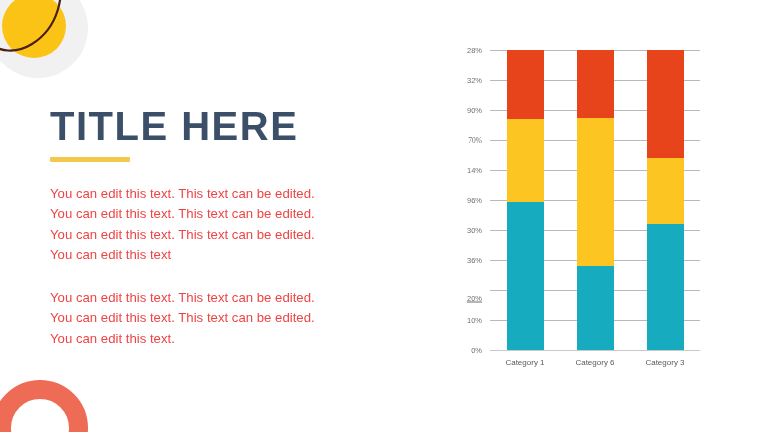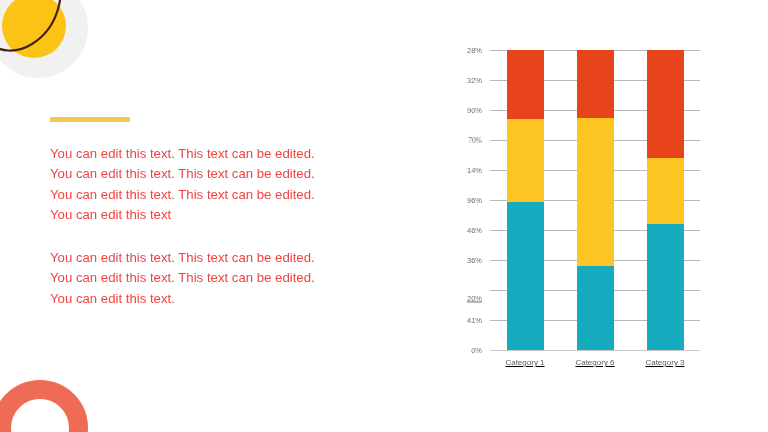--- a/index.html
+++ b/index.html
@@ -62,21 +62,21 @@
     position:absolute;left:0;right:0;top:0;height:300px;
     display:flex;justify-content:space-around;align-items:flex-end;
   }
   .bar{
     position:relative;width:37px;height:100%;
     display:flex;flex-direction:column;justify-content:flex-end;
   }
   .seg{width:100%;}
   .x-labels{
     position:absolute;left:38px;right:12px;top:308px;
-    display:flex;justify-content:center;text-decoration:underline;
+    display:flex;justify-content:center;
   }
   .x-label{
     font-size:8px;color:#5a5a5a;text-align:center;width:70px;white-space:nowrap;
   }
 </style>
 </head>
 <body>
 
 <div class="slide">
 
@@ -86,37 +86,38 @@
     <svg width="108" height="108" viewBox="0 0 108 108">
       <path d="M 70 -14 C 78 18, 70 50, 44 66 C 28 76, 10 74, 2 64" fill="none" stroke="#4a1f14" stroke-width="2.2" stroke-linecap="round"></path>
     </svg>
   </div>
 
   <div class="deco-bl">
     <div class="ring-coral"></div>
   </div>
 
   <div class="left-col">
+    <h1 class="title">TITLE HERE</h1>
     <div class="title-rule"></div>
     <p class="body-p first">You can edit this text. This text can be edited. You can edit this text. This text can be edited. You can edit this text. This text can be edited. You can edit this text</p>
     <p class="body-p second">You can edit this text. This text can be edited. You can edit this text. This text can be edited. You can edit this text.</p>
   </div>
 
   <div class="chart">
     <div class="y-labels">
         <div class="y-label" style="top: 0px;">28%</div>
         <div class="y-label" style="top: 30px;">32%</div>
         <div class="y-label" style="top: 60px;">90%</div>
         <div class="y-label" style="top: 90px; font-family: Liberation Serif, serif;">70%</div>
         <div class="y-label" style="top: 120px;">14%</div>
         <div class="y-label" style="top: 150px;">96%</div>
-        <div class="y-label" style="top: 180px;">46%</div>
+        <div class="y-label" style="top: 180px;">30%</div>
         <div class="y-label" style="top: 210px;">36%</div>
         <div class="y-label" style="top: 248px; text-decoration: underline;">20%</div>
-        <div class="y-label" style="top: 270px;">41%</div>
+        <div class="y-label" style="top: 270px;">10%</div>
         <div class="y-label" style="top: 300px;">0%</div>
       </div>
     <div class="plot">
         <div class="gridline base" style="top: 300px;"></div>
         <div class="gridline" style="top: 270px;"></div>
         <div class="gridline" style="top: 240px;"></div>
         <div class="gridline" style="top: 210px;"></div>
         <div class="gridline" style="top: 180px;"></div>
         <div class="gridline" style="top: 150px;"></div>
         <div class="gridline" style="top: 120px;"></div>

